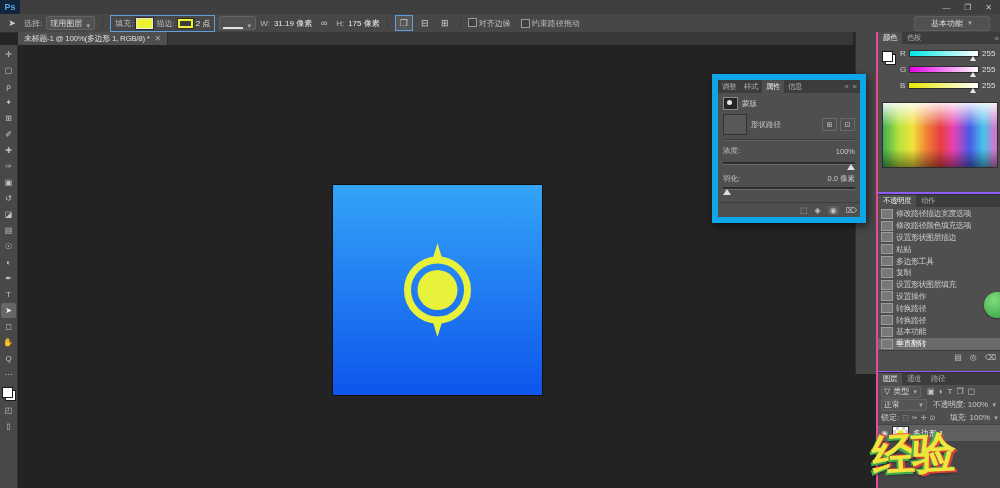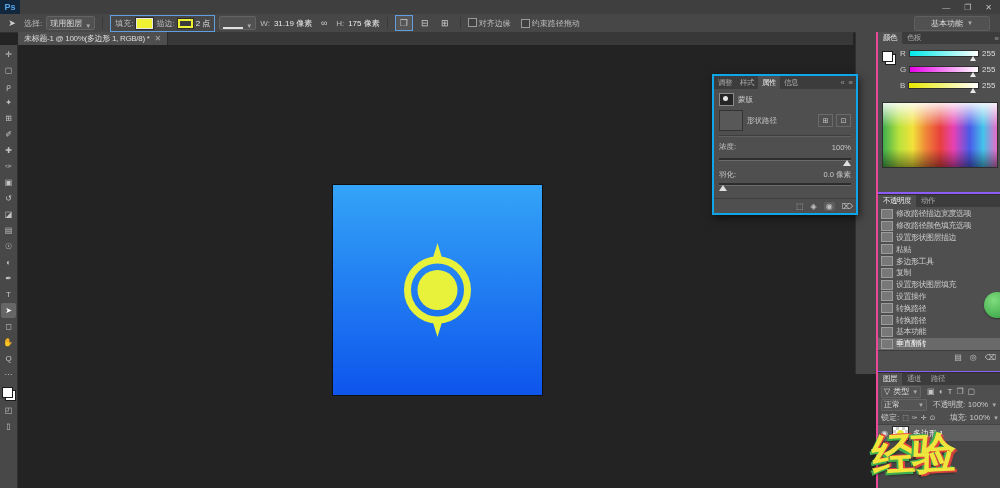--- a/index.html
+++ b/index.html
@@ -39,21 +39,21 @@
            display:flex;flex-direction:column;align-items:center;padding-top:2px;}
   .tool{width:15px;height:15px;line-height:15px;text-align:center;font-size:8px;color:#c4c4c4;margin-bottom:1px;}
   .tool.selected{background:#666;color:#fff;border-radius:2px;}
   .swatches{position:relative;width:14px;height:14px;margin:4px 0 2px;}
   .fgsw,.bgsw{position:absolute;width:9px;height:9px;background:#fff;border:1px solid #1c1c1c;}
   .fgsw{top:0;left:0;z-index:2;} .bgsw{bottom:0;right:0;}
   
   .canvas{position:absolute;left:18px;top:45px;right:125px;bottom:0;background:#232323;}
   .doc{position:absolute;left:315px;top:140px;width:209px;height:210px;box-shadow:0 0 0 1px #101010;}
   
-  .floatpanel{position:absolute;left:712px;top:74px;width:142px;background:#4f4f4f;border:2px solid #0ea5e9;
+  .floatpanel{position:absolute;left:712px;top:74px;width:142px;background:#4f4f4f;border:6px solid #0ea5e9;
               box-shadow:2px 3px 8px rgba(0,0,0,.55);z-index:20;}
   .ptabs{display:flex;align-items:center;background:#3c3c3c;height:13px;font-size:7.5px;}
   .ptab{padding:0 4px;color:#ababab;height:13px;display:flex;align-items:center;letter-spacing:-.5px;}
   .ptab.active{background:#4f4f4f;color:#ececec;}
   .ptabs .right{margin-left:auto;color:#9a9a9a;display:flex;gap:4px;padding-right:3px;}
   .pbody{padding:4px 5px 3px;font-size:7.5px;color:#c9c9c9;}
   .prow{display:flex;align-items:center;gap:4px;margin-bottom:4px;}
   .maskicon{width:13px;height:11px;background:#262626;border:1px solid #8a8a8a;position:relative;}
   .maskicon span{position:absolute;left:3px;top:2px;width:5px;height:5px;border-radius:50%;background:#e6e6e6;}
   .pthumb{width:22px;height:19px;background:#585858;border:1px solid #333;}

